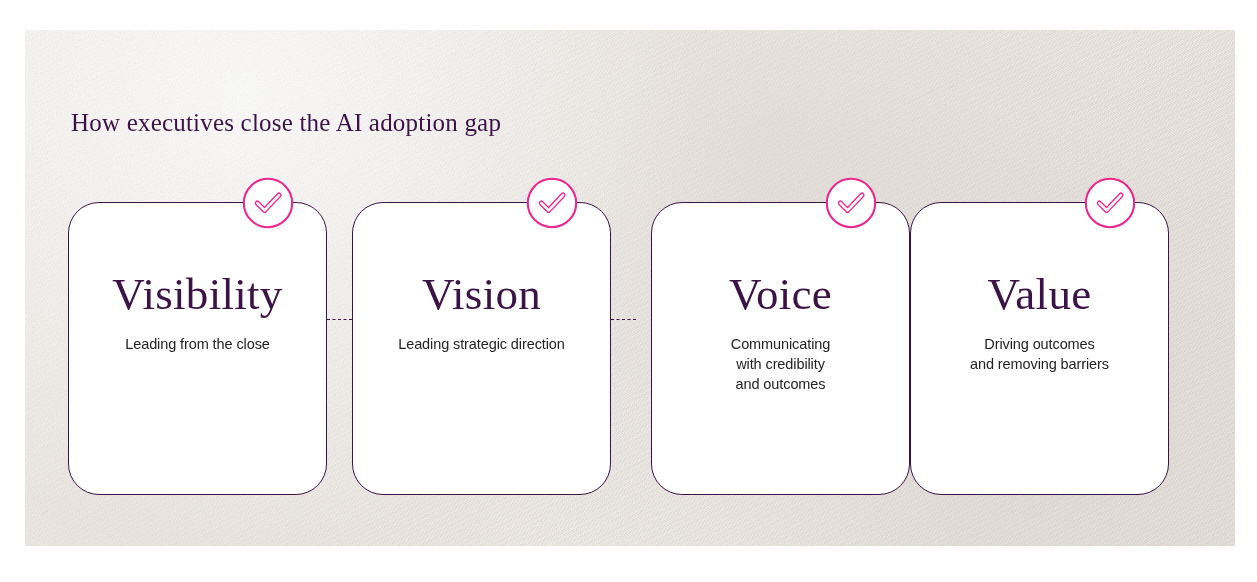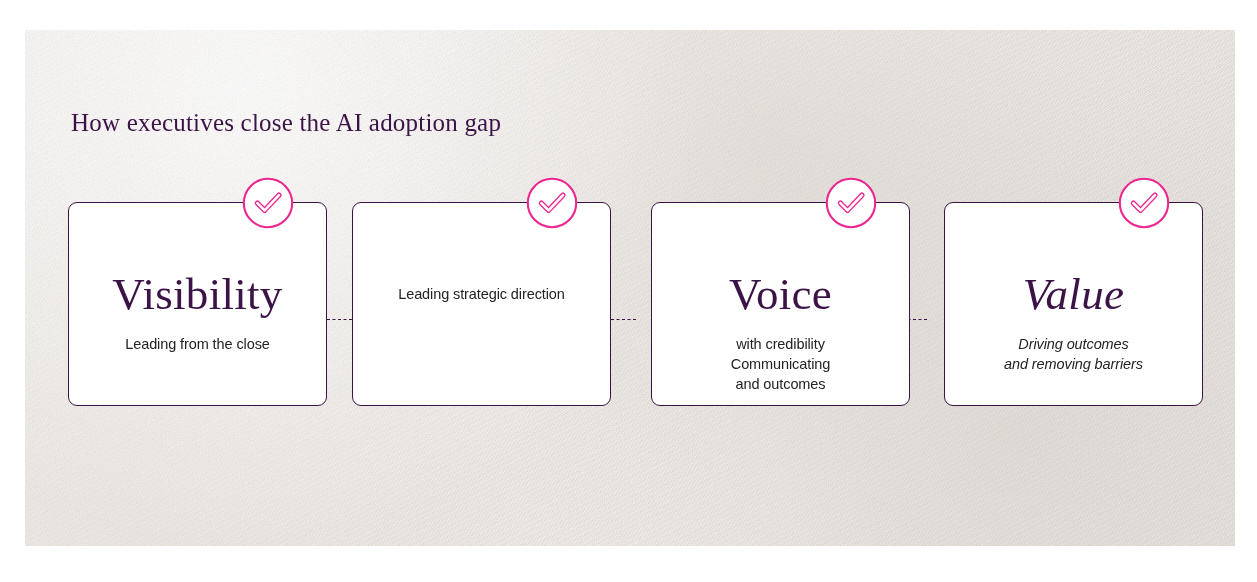--- a/index.html
+++ b/index.html
@@ -65,30 +65,30 @@
     left: 68px;
     top: 202px;
     width: 1122px;
     height: 276px;
   }
 
   .card {
     position: absolute;
     top: 0;
     width: 259px;
-    height: 204px;
+    height: 293px;
     box-sizing: border-box;
     border: 1.6px solid #3b1346;
-    border-radius: 9px;
+    border-radius: 31px;
     background: #ffffff;
   }
   .card.c1 { left: 0px; }
   .card.c2 { left: 284px; }
   .card.c3 { left: 575px; margin-left: 8px; }
-  .card.c4 { left: 876px; font-style: italic; }
+  .card.c4 { left: 842px; }
 
   .card-inner {
     position: absolute;
     left: 0;
     right: 0;
     top: 66px;
     text-align: center;
     padding: 0 12px;
     box-sizing: border-box;
   }
@@ -181,39 +181,40 @@
 
     <div class="card c2">
       <div class="badge">
         <svg viewBox="0 0 54 54">
           <circle cx="27" cy="27" r="24.2" fill="#ffffff" stroke="#ec268f" stroke-width="2.1"></circle>
           <path d="M16.4 27.1 L23.6 34.3 L38.0 19.1" fill="none" stroke="#ec268f" stroke-width="5.2" stroke-linecap="round" stroke-linejoin="round"></path>
           <path d="M16.4 27.1 L23.6 34.3 L38.0 19.1" fill="none" stroke="#ffffff" stroke-width="2.6" stroke-linecap="round" stroke-linejoin="round"></path>
         </svg>
       </div>
       <div class="card-inner">
+        <div class="card-heading">Vision</div>
         <div class="card-sub">
           <span class="sub-line">Leading strategic direction</span>
         </div>
       </div>
     </div>
 
     <div class="card c3">
       <div class="badge">
         <svg viewBox="0 0 54 54">
           <circle cx="27" cy="27" r="24.2" fill="#ffffff" stroke="#ec268f" stroke-width="2.1"></circle>
           <path d="M16.4 27.1 L23.6 34.3 L38.0 19.1" fill="none" stroke="#ec268f" stroke-width="5.2" stroke-linecap="round" stroke-linejoin="round"></path>
           <path d="M16.4 27.1 L23.6 34.3 L38.0 19.1" fill="none" stroke="#ffffff" stroke-width="2.6" stroke-linecap="round" stroke-linejoin="round"></path>
         </svg>
       </div>
       <div class="card-inner">
         <div class="card-heading">Voice</div>
         <div class="card-sub">
+          <span class="sub-line">Communicating</span>
           <span class="sub-line">with credibility</span>
-          <span class="sub-line">Communicating</span>
           <span class="sub-line">and outcomes</span>
         </div>
       </div>
     </div>
 
     <div class="card c4">
       <div class="badge">
         <svg viewBox="0 0 54 54">
           <circle cx="27" cy="27" r="24.2" fill="#ffffff" stroke="#ec268f" stroke-width="2.1"></circle>
           <path d="M16.4 27.1 L23.6 34.3 L38.0 19.1" fill="none" stroke="#ec268f" stroke-width="5.2" stroke-linecap="round" stroke-linejoin="round"></path>

